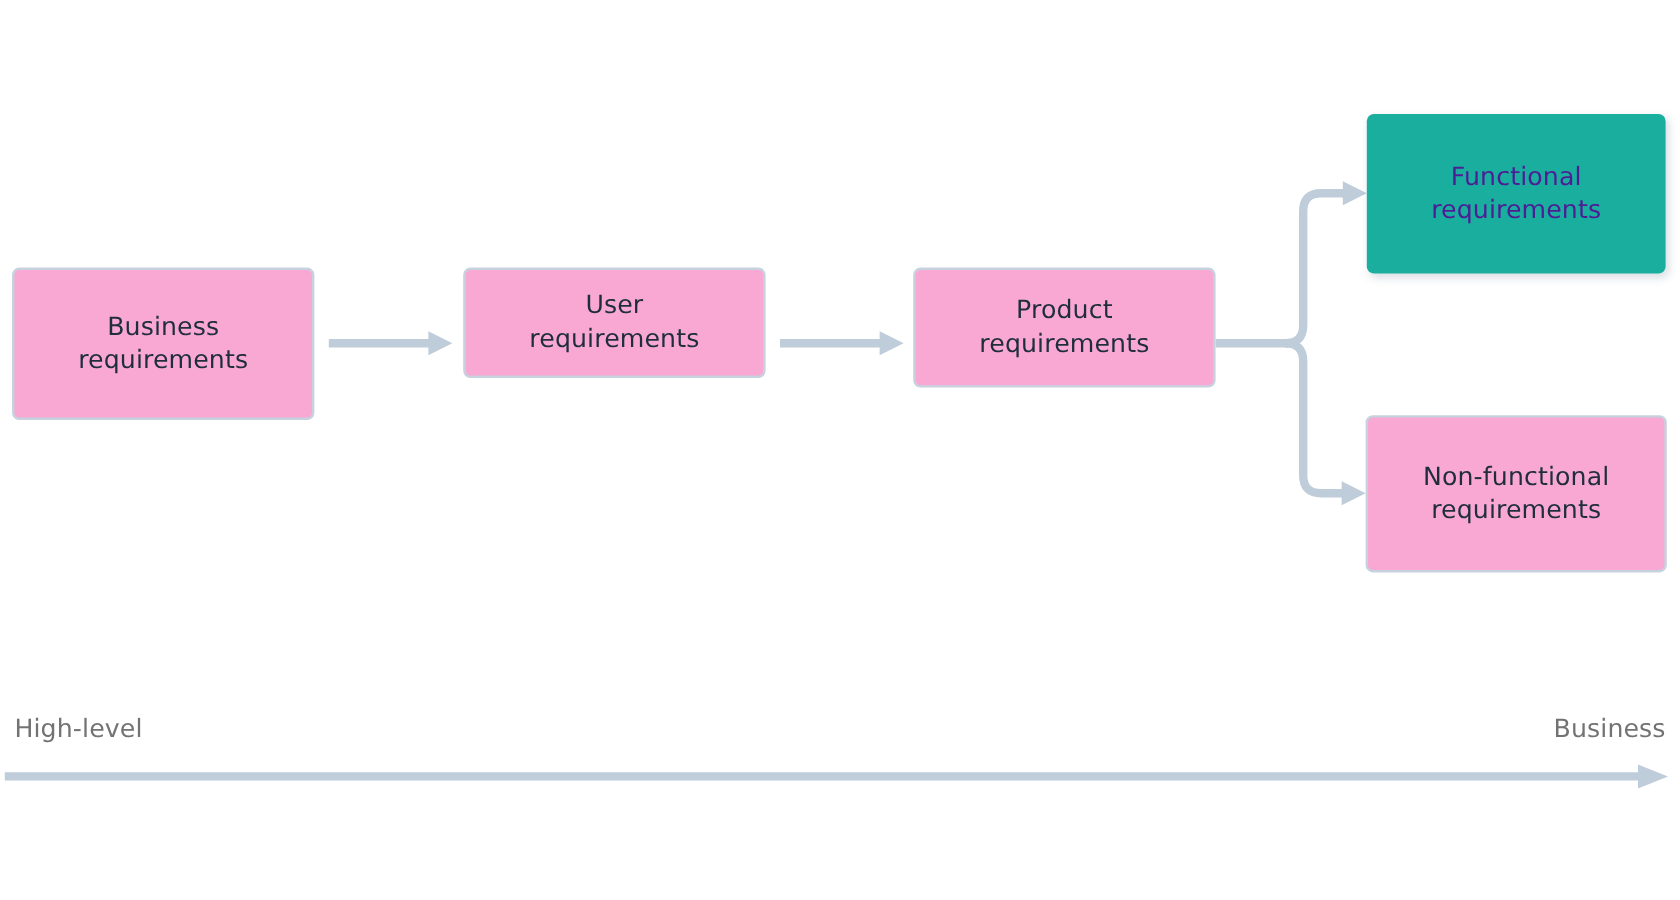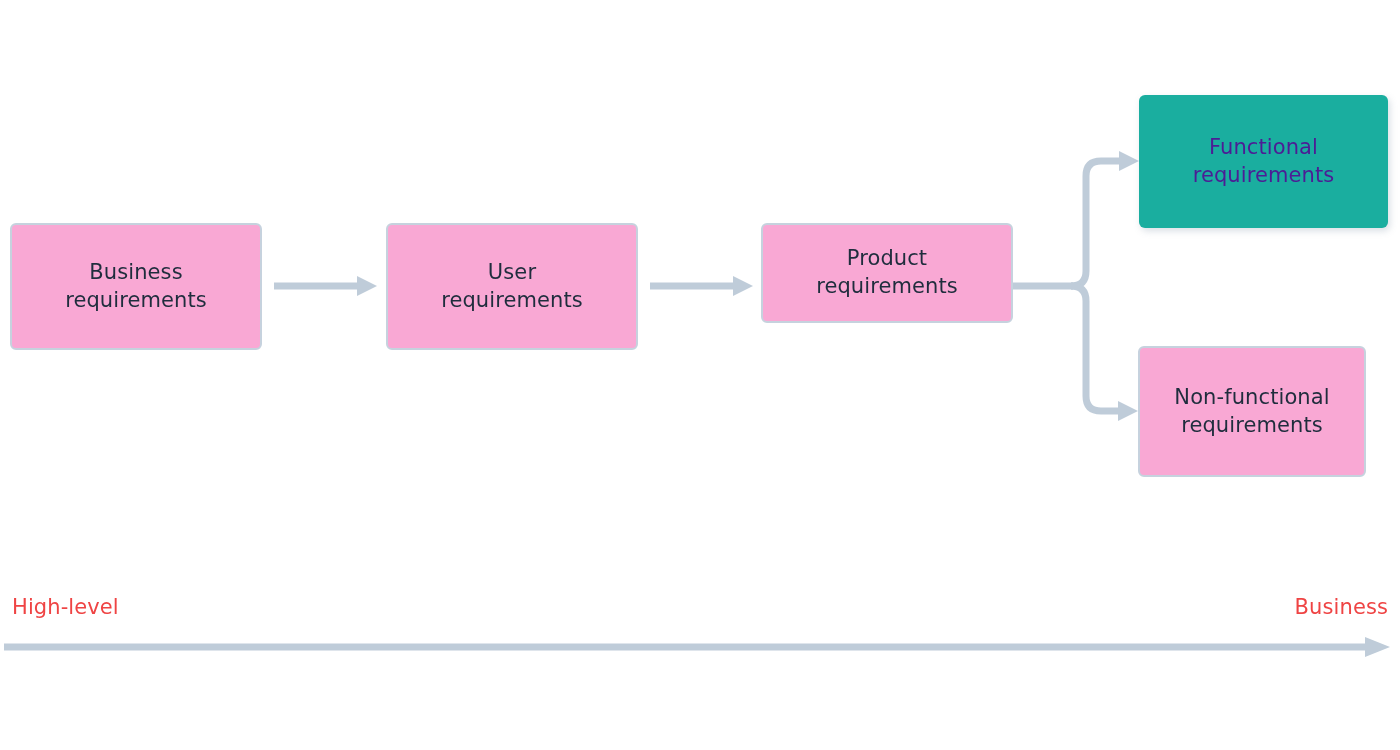--- a/index.html
+++ b/index.html
@@ -55,38 +55,38 @@
     box-shadow: 2px 3px 7px rgba(120,140,160,0.28);
   }
   .node-label {
     display: block;
     padding: 0 10px;
     white-space: pre-line;
   }
 
   
   #node-business      { left: 10px;   top: 223px; width: 252px; height: 127px; }
-  #node-user          { left: 386px;  top: 223px; width: 252px; height: 127px; }
+  #node-user          { left: 386px;  top: 223px; width: 252px; height: 92px; }
   #node-product       { left: 761px;  top: 223px; width: 252px; height: 100px; }
   #node-functional    { left: 1139px; top: 95px;  width: 249px; height: 133px; }
-  #node-nonfunctional { left: 1138px; top: 346px; width: 228px; height: 131px; }
+  #node-nonfunctional { left: 1138px; top: 346px; width: 251px; height: 131px; }
 
   
   #spectrum-axis {
     position: absolute;
     left: 0;
     top: 595px;
     width: 1400px;
     height: 70px;
   }
   .axis-caption {
     position: absolute;
     top: 0;
     font-size: 21px;
-    color: #ef4444;
+    color: #737373;
     letter-spacing: 0.1px;
     white-space: nowrap;
   }
   #axis-caption-left  { left: 12px; }
   #axis-caption-right { right: 12px; }
   #axis-line-svg {
     position: absolute;
     left: 0;
     top: 40px;
     width: 1400px;

